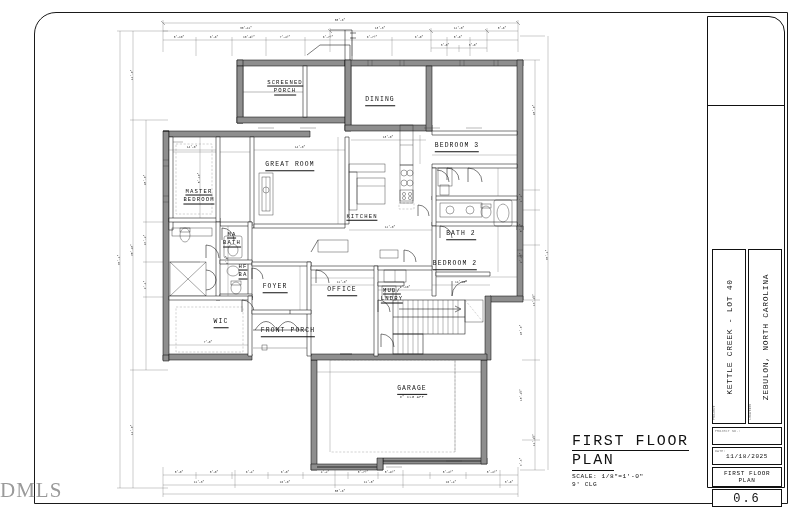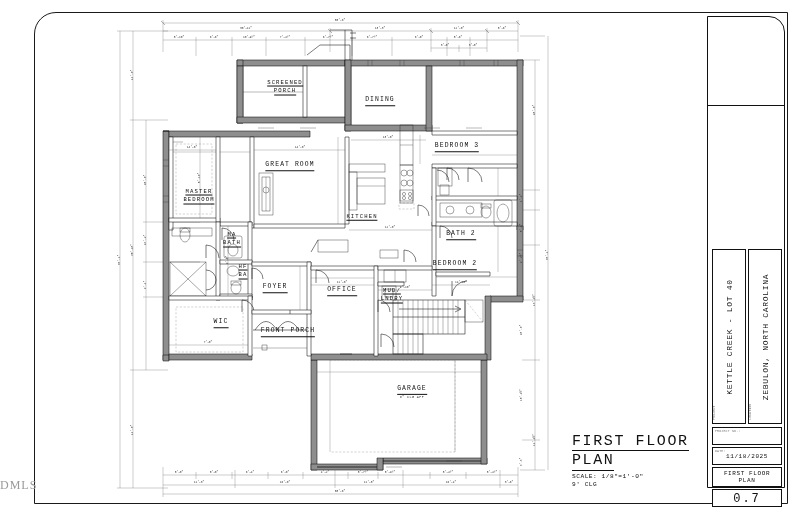--- a/index.html
+++ b/index.html
@@ -24,21 +24,21 @@
     border-top-left-radius: 22px;
     background: transparent;
     pointer-events: none;
   }
 
   
   .watermark {
     position: absolute;
     left: 0px; top: 478px;
     font-family: "Liberation Serif", serif;
-    font-size: 12px;
+    font-size: 21px;
     letter-spacing: 1px;
     color: #9a9a9a;
     user-select: none;
   }
 
   
   .titleblock {
     position: absolute;
     left: 707px; top: 16px;
     width: 78px; height: 472px;
@@ -766,17 +766,17 @@
     </div>
 
     <div class="tb-cell" style="left:4px; top:450px; width:70px; height:20px;">
       <span class="tb-value two">
         <span>FIRST FLOOR</span><br>
         <span>PLAN</span>
       </span>
     </div>
 
     <div class="tb-cell" style="left:4px; top:472px; width:70px; height:18px;">
-      <span class="tb-value big">0.7</span>
+      <span class="tb-value big">0.6</span>
     </div>
   </div>
 
 </div>
 
 </body></html>

